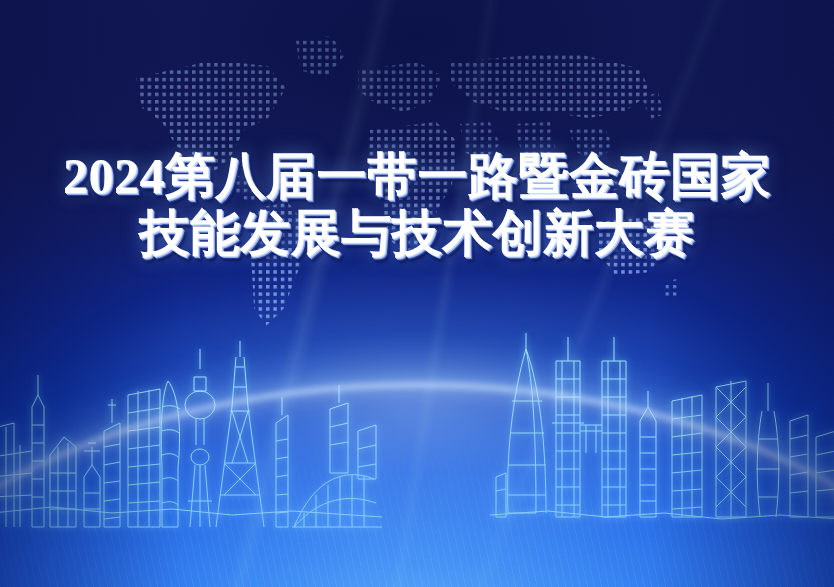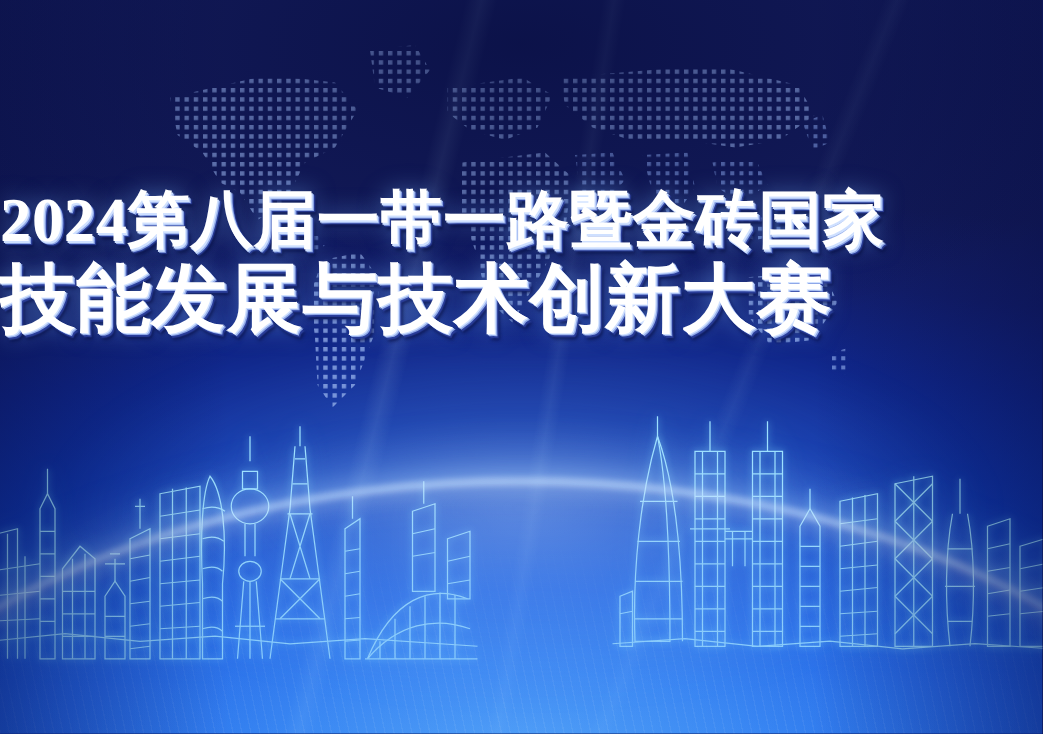--- a/index.html
+++ b/index.html
@@ -147,40 +147,40 @@
       linear-gradient(104deg, rgba(255,255,255,0) 38%, rgba(190,225,255,0.10) 39.3%, rgba(255,255,255,0) 40.6%),
       linear-gradient(99deg,  rgba(255,255,255,0) 52%, rgba(190,225,255,0.07) 53%,   rgba(255,255,255,0) 54%),
       linear-gradient(112deg, rgba(255,255,255,0) 66%, rgba(190,225,255,0.06) 67%,   rgba(255,255,255,0) 68%);
   }
   
   .title-block {
     position: absolute;
     left: 0;
     right: 0;
     top: 148px;
-    text-align: left;
+    text-align: center;
     z-index: 6;
   }
   .title-line {
     display: block;
     color: #ffffff;
     font-family: "Liberation Serif", "DejaVu Serif", serif;
     font-weight: bold;
     font-size: 50px;
     line-height: 1.14;
     letter-spacing: 0.5px;
     white-space: nowrap;
     text-shadow:
        1px 1px 0 #cfe0ff,
        2px 2px 0 #8fa8e8,
        3px 3px 1px #2b3f9c,
        4px 5px 3px rgba(8,16,70,0.75),
        0 0 18px rgba(120,180,255,0.55);
   }
-  .title-line.l2 { font-size: 60px; }
+  .title-line.l2 { font-size: 50px; }
 </style>
 </head>
 <body>
 
 <div id="banner">
 
   <div class="layer bg-base"></div>
 
   <div class="map-wrap">
     <svg viewBox="0 0 560 360" preserveAspectRatio="none" aria-hidden="true">

